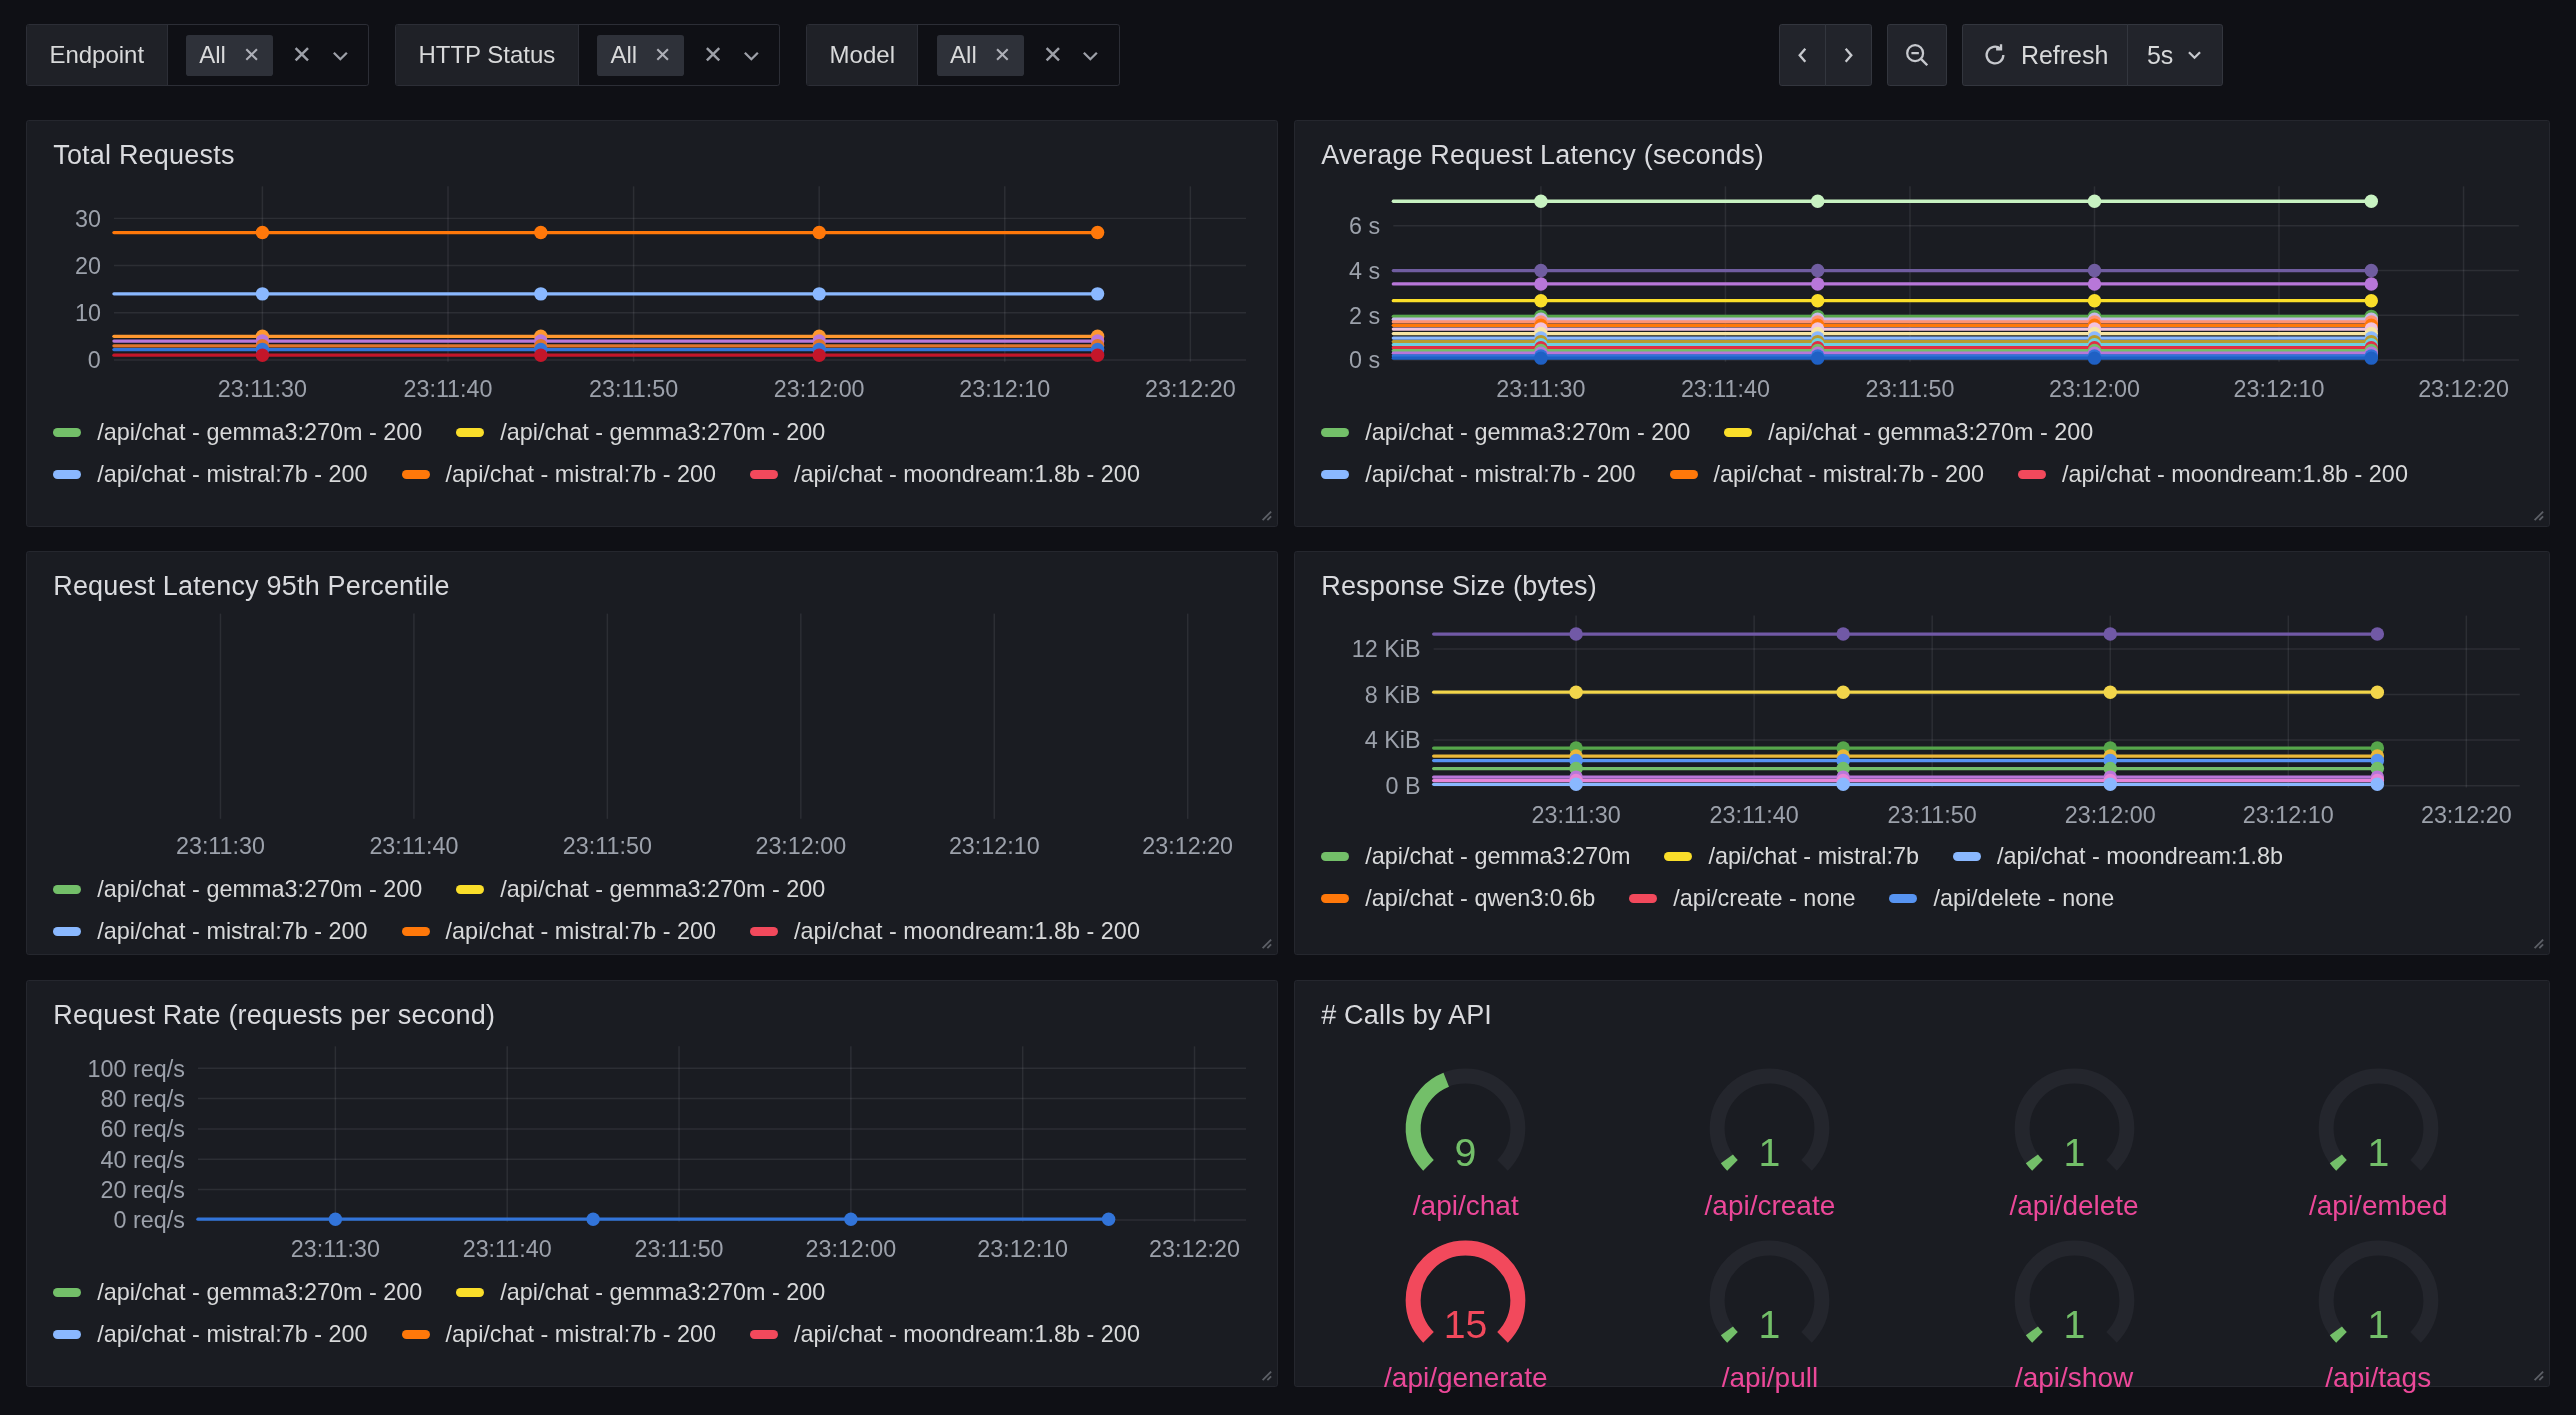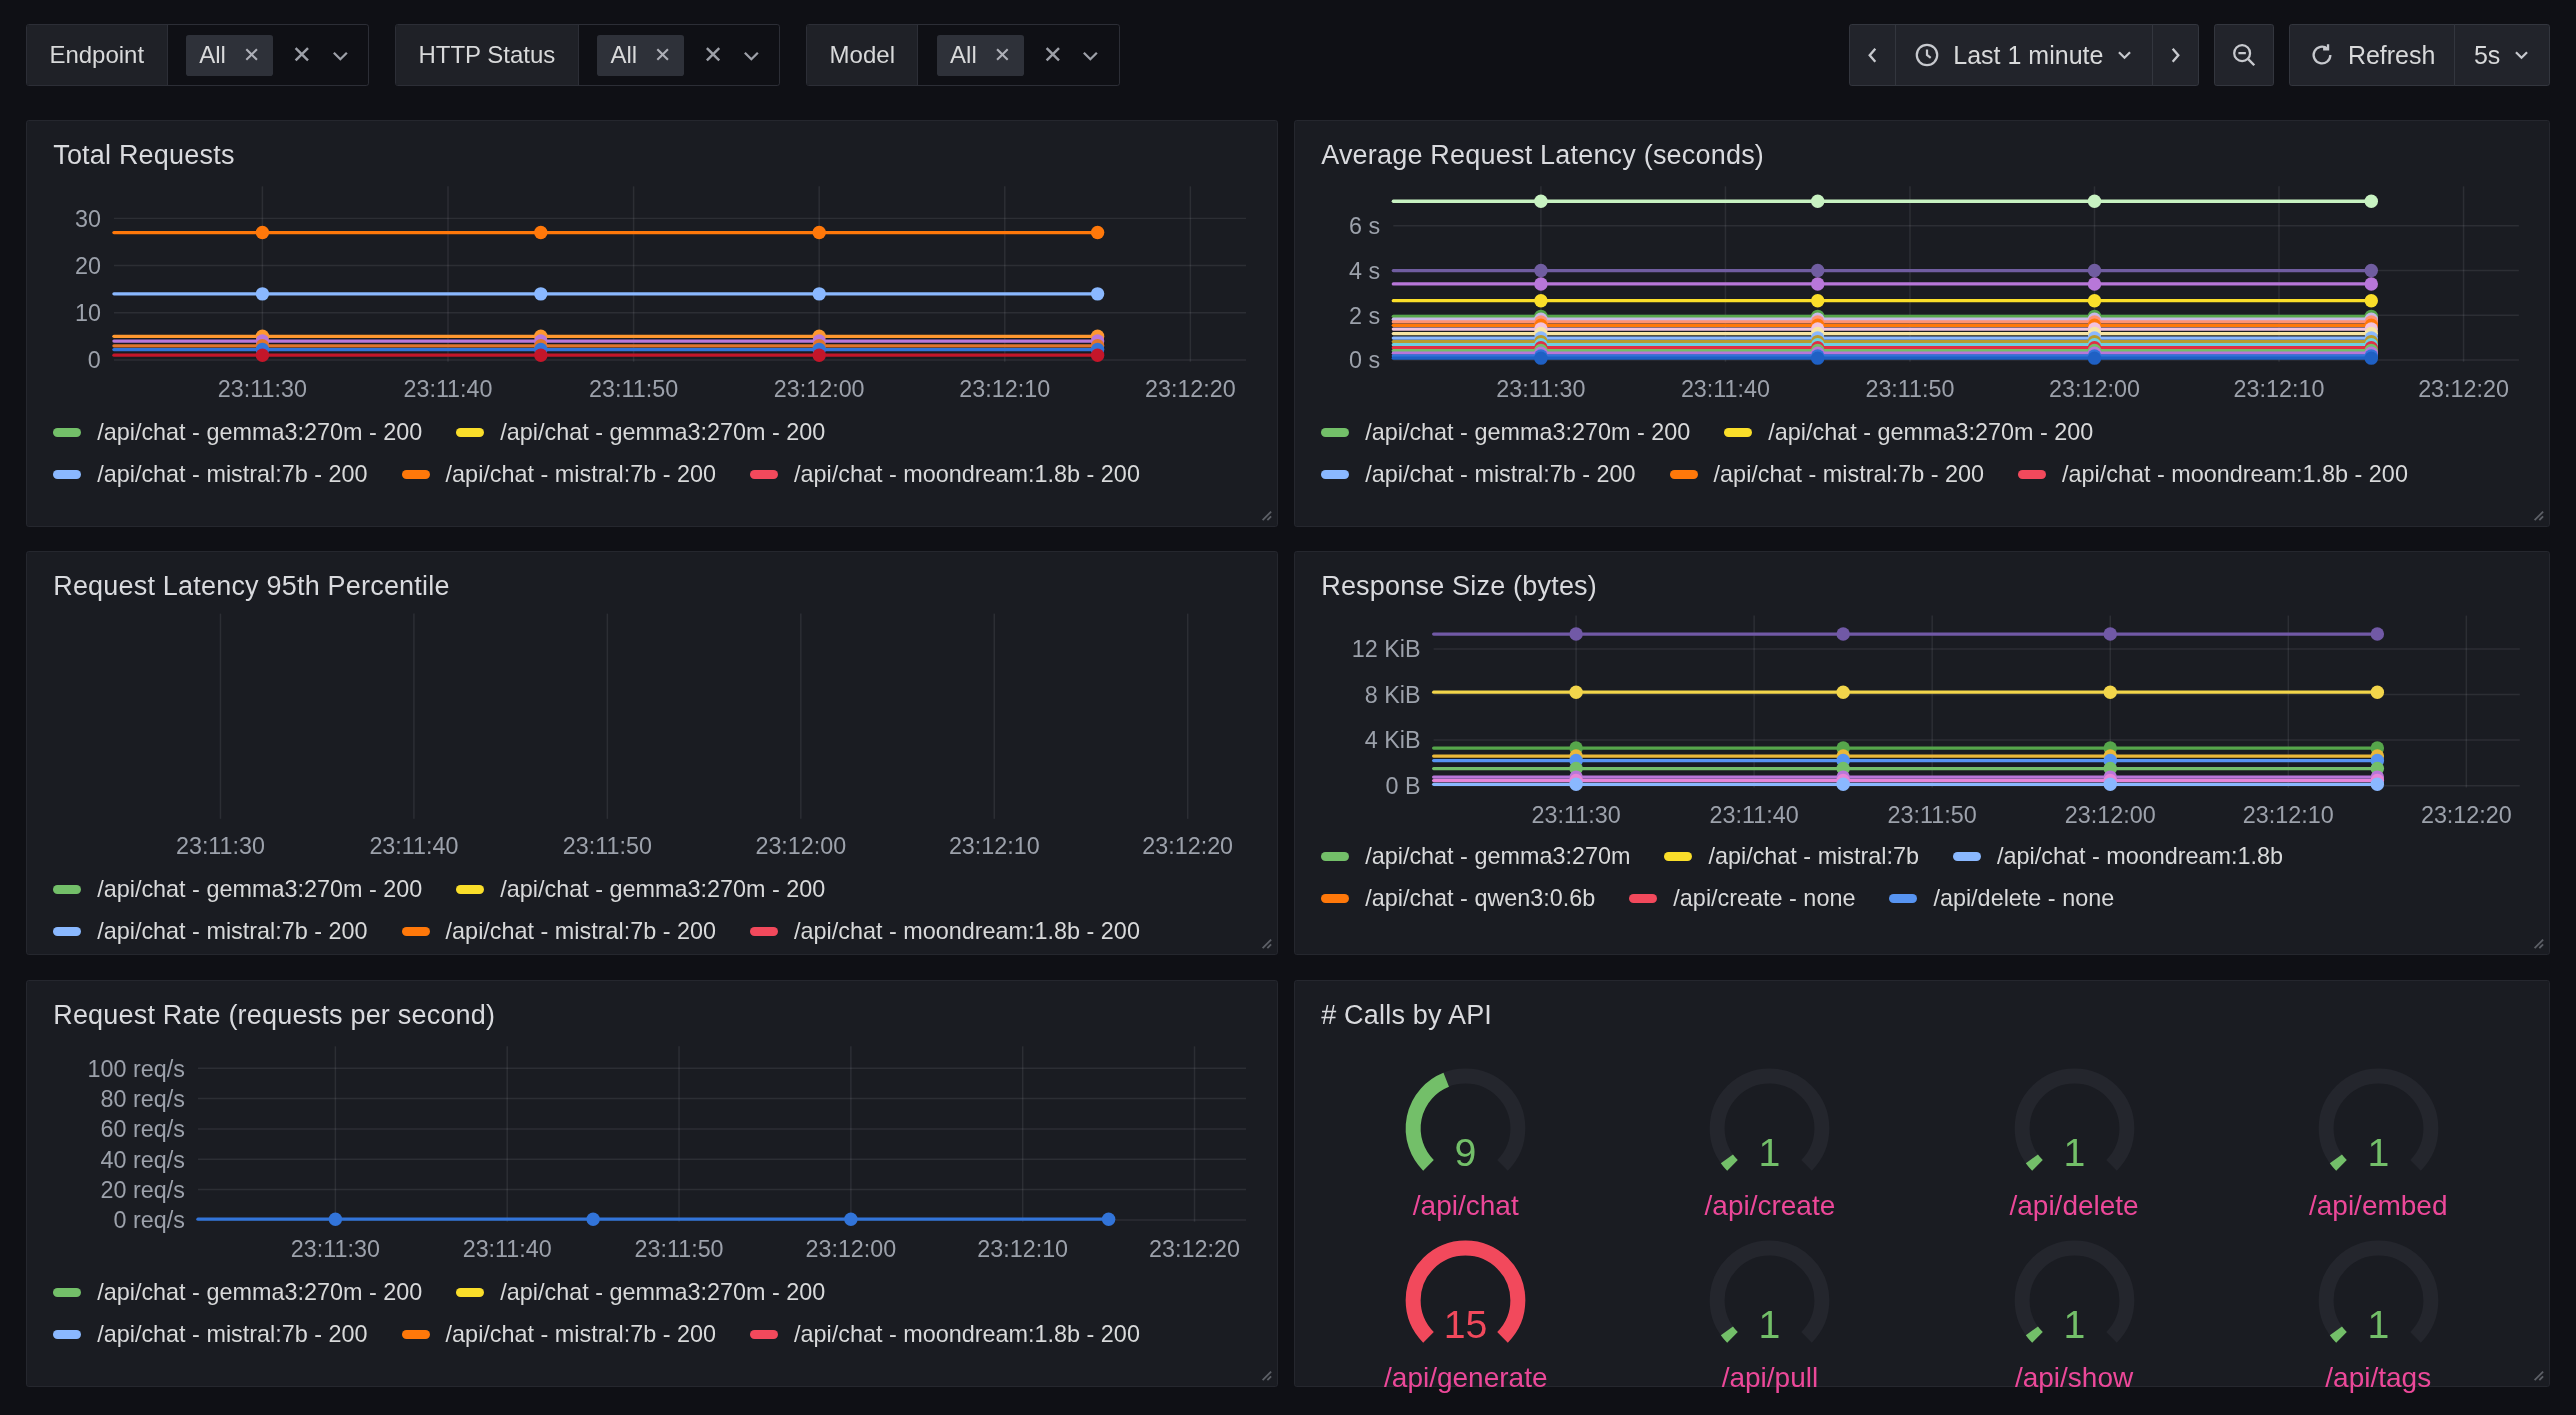--- a/index.html
+++ b/index.html
@@ -2,21 +2,21 @@
 <html style="font-size:15px"><head>
 <meta charset="utf-8">
 <style>
   * { margin:0; padding:0; box-sizing:border-box; }
   html,body { background:#0f1015; }
   body {
     width:2576px; height:1415px; position:relative; overflow:hidden;
     font-family:"Liberation Sans", sans-serif; color:#d8d9da;
   }
   
-  .toolbar { position:absolute; left:26px; top:24px; width:2524px; height:62px;
+  .toolbar { position:absolute; left:26px; top:24px; width:2197px; height:62px;
     display:flex; justify-content:space-between; align-items:center; }
   .filters { display:flex; gap:26px; }
   .filter-group { display:flex; height:62px; border:0.9px solid #2c2e36; border-radius:2.8px; overflow:hidden; }
   .filter-label { display:flex; align-items:center; padding:0 22.4px; background:#1f2127;
     font-size:24px; color:#d8d9da; border-right:0.9px solid #2c2e36; }
   .filter-value { display:flex; align-items:center; gap:18.7px; padding:0 18.7px; }
   .chip { display:flex; align-items:center; gap:17px; background:#2e3139; border-radius:2.8px;
     padding:6.5px 13px; font-size:24px; color:#d8d9da; cursor:pointer; }
   .chip .x { color:#aeb0b8; font-size:20.6px; line-height:1; }
   .icon-x { color:#9da0a8; font-size:24px; line-height:1; cursor:pointer; }
@@ -93,30 +93,20 @@
           </svg>
       </div>
     </div>
   </div>
 
   <div class="time-controls">
     <div class="btn-group">
       <button class="btn icon-only">
         <svg width="15" height="20.6" viewBox="0 0 16 22">
             <polyline points="11,4 5,11 11,18" fill="none" stroke="#c7c9ce" stroke-width="2.5"></polyline>
-          </svg>
-      </button>
-      <button class="btn">
-        <svg width="26" height="26" viewBox="0 0 28 28">
-            <circle cx="14" cy="14" r="11" fill="none" stroke="#c7c9ce" stroke-width="2.4"></circle>
-            <polyline points="14,8 14,14 18,17" fill="none" stroke="#c7c9ce" stroke-width="2.4"></polyline>
-          </svg>
-        <span>Last 1 minute</span>
-        <svg width="17" height="12" viewBox="0 0 18 13">
-            <polyline points="3,3.5 9,9.5 15,3.5" fill="none" stroke="#c7c9ce" stroke-width="2.4"></polyline>
           </svg>
       </button>
       <button class="btn icon-only">
         <svg width="15" height="20.6" viewBox="0 0 16 22">
             <polyline points="5,4 11,11 5,18" fill="none" stroke="#c7c9ce" stroke-width="2.5"></polyline>
           </svg>
       </button>
     </div>
     <button class="btn icon-only">
       <svg width="28" height="28" viewBox="0 0 30 30">

